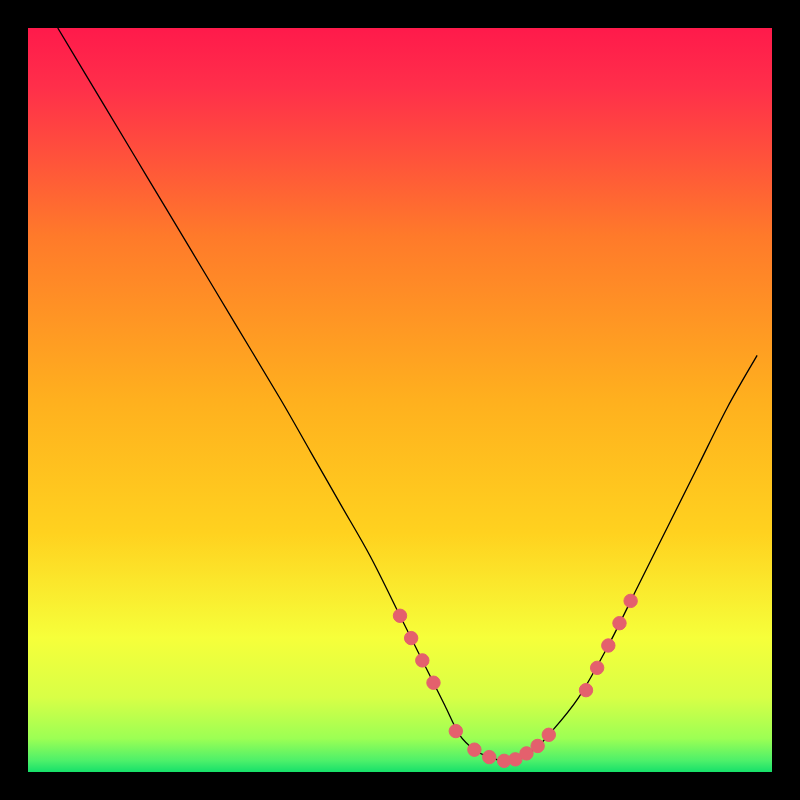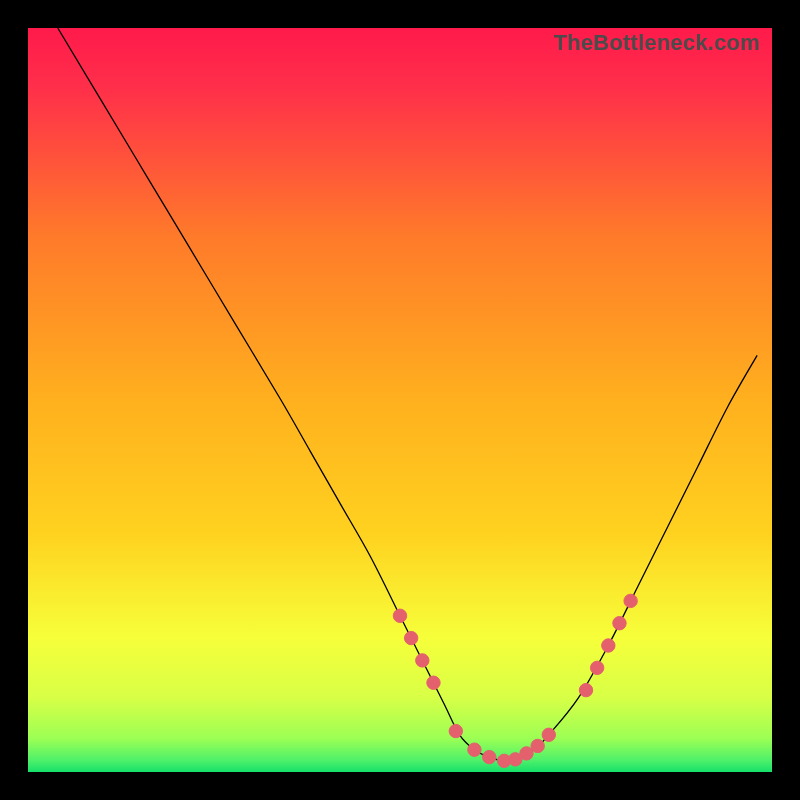--- a/index.html
+++ b/index.html
@@ -91,15 +91,14 @@
           <circle cx="68.5" cy="96.5" r="0.9" class="dot" vector-effect="non-scaling-stroke"></circle>
           <circle cx="70" cy="95" r="0.9" class="dot" vector-effect="non-scaling-stroke"></circle>
           <circle cx="75" cy="89" r="0.9" class="dot" vector-effect="non-scaling-stroke"></circle>
           <circle cx="76.5" cy="86" r="0.9" class="dot" vector-effect="non-scaling-stroke"></circle>
           <circle cx="78" cy="83" r="0.9" class="dot" vector-effect="non-scaling-stroke"></circle>
           <circle cx="79.5" cy="80" r="0.9" class="dot" vector-effect="non-scaling-stroke"></circle>
           <circle cx="81" cy="77" r="0.9" class="dot" vector-effect="non-scaling-stroke"></circle>
         </g>
     </svg>
 
-    <div class="watermark">TheBottleneck.com</div>
   </div>
 </div>
 
 </body></html>

